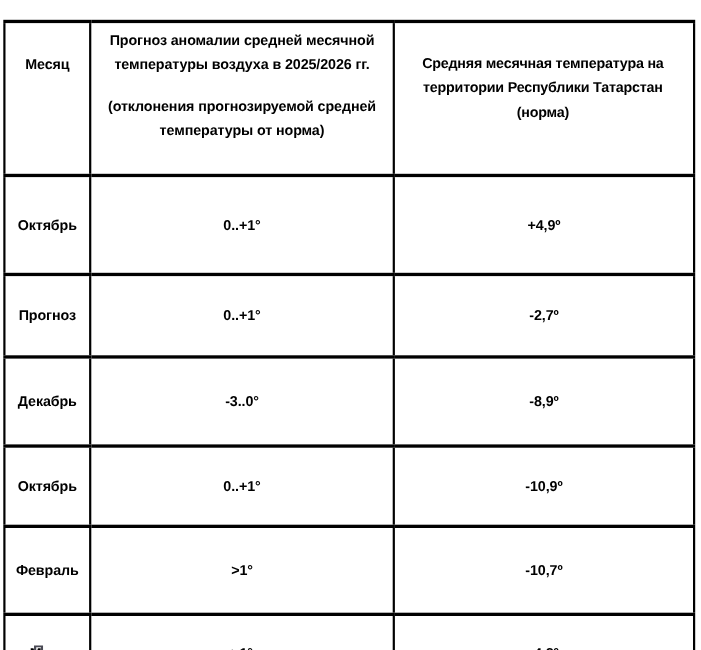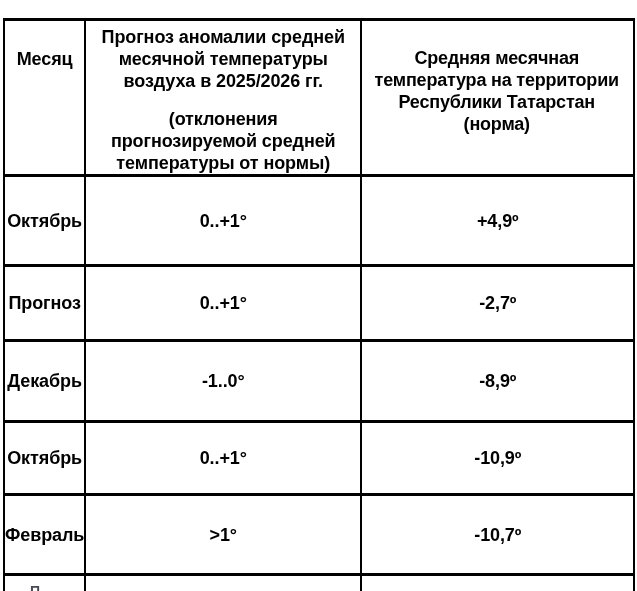--- a/index.html
+++ b/index.html
@@ -24,21 +24,21 @@
     background: #ffffff;
   }
   col.c1 { width: 78px; }
   col.c2 { width: 276px; }
   col.c3 { width: 273px; }
   th, td {
     border: 3px solid #000000;
     border-left-width: 2px;
     border-right-width: 2px;
     font-weight: bold;
-    font-size: 18px;
+    font-size: 13px;
     line-height: 22px;
     text-align: center;
     padding: 0;
     background: #ffffff;
     letter-spacing: -0.1px;
   }
   th { height: 110px; }
   th.h-month {
     vertical-align: top;
     padding-top: 27px;
@@ -80,42 +80,42 @@
     <col class="c3">
   </colgroup>
   <thead>
     <tr>
       <th class="h-month">
         <span>Месяц</span>
       </th>
       <th class="h-forecast">
         <div>Прогноз аномалии средней месячной температуры воздуха в 2025/2026 гг.</div>
         <div class="spacer"></div>
-        <div>(отклонения прогнозируемой средней температуры от  нормы)</div>
+        <div>(отклонения прогнозируемой средней температуры от  норма)</div>
       </th>
       <th class="h-norm">
         <div>Средняя месячная температура на территории Республики Татарстан (норма)</div>
       </th>
     </tr>
   </thead>
   <tbody>
 
   <tr>
       <td>Октябрь</td>
       <td>0..+1°</td>
       <td>+4,9º</td>
     </tr>
       <tr>
       <td>Прогноз</td>
       <td>0..+1°</td>
       <td>-2,7º</td>
     </tr>
       <tr>
       <td>Декабрь</td>
-      <td>-1..0°</td>
+      <td>-3..0°</td>
       <td>-8,9º</td>
     </tr>
       <tr>
       <td>Октябрь</td>
       <td>0..+1°</td>
       <td>-10,9º</td>
     </tr>
       <tr>
       <td>Февраль</td>
       <td>&gt;1°</td>

